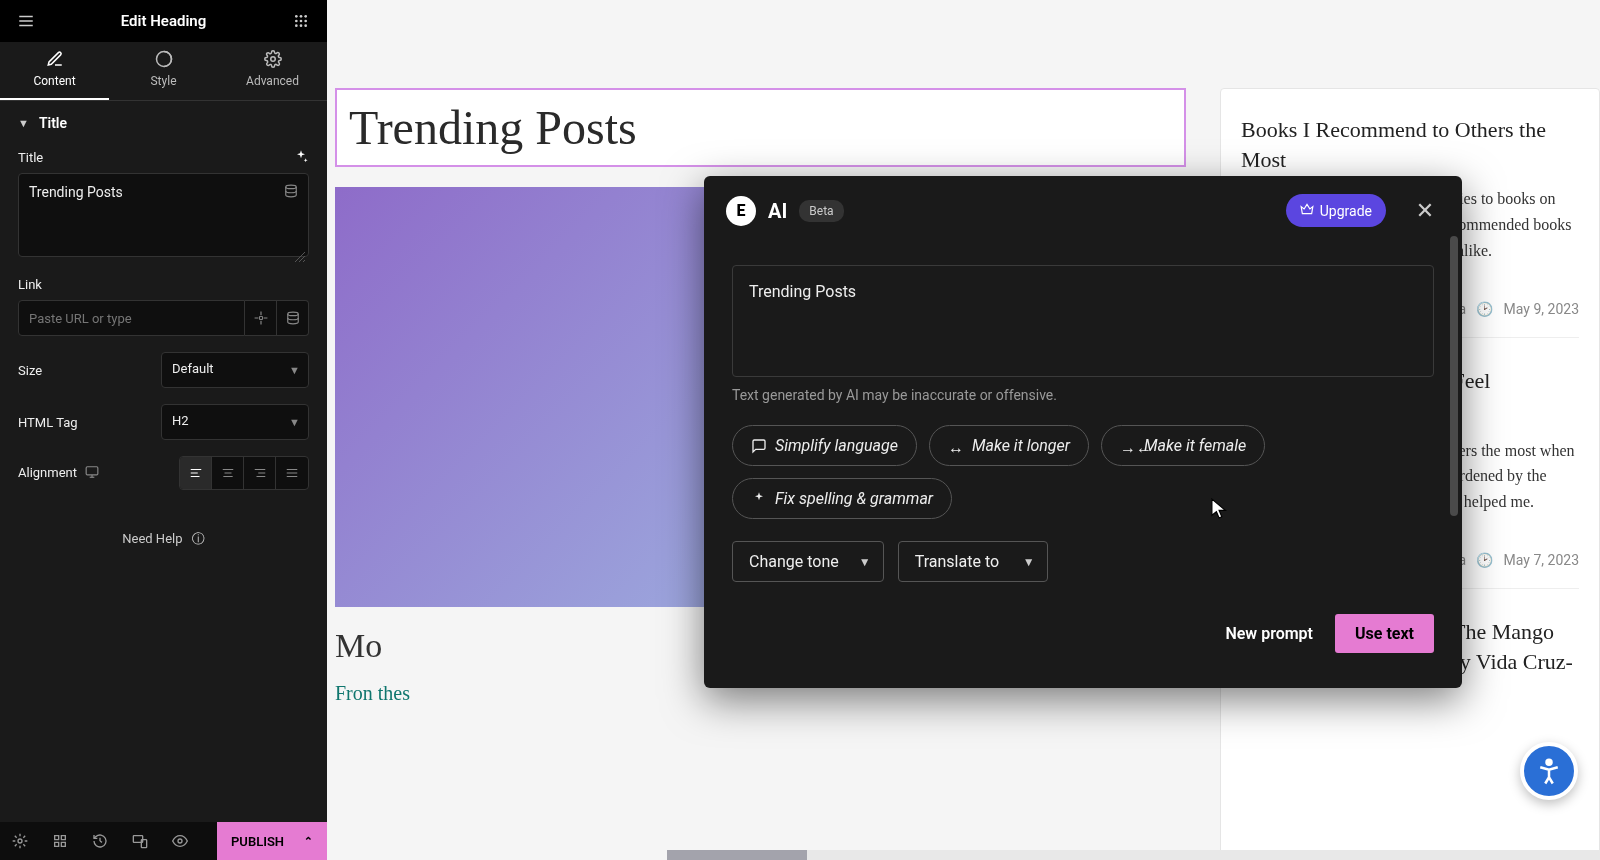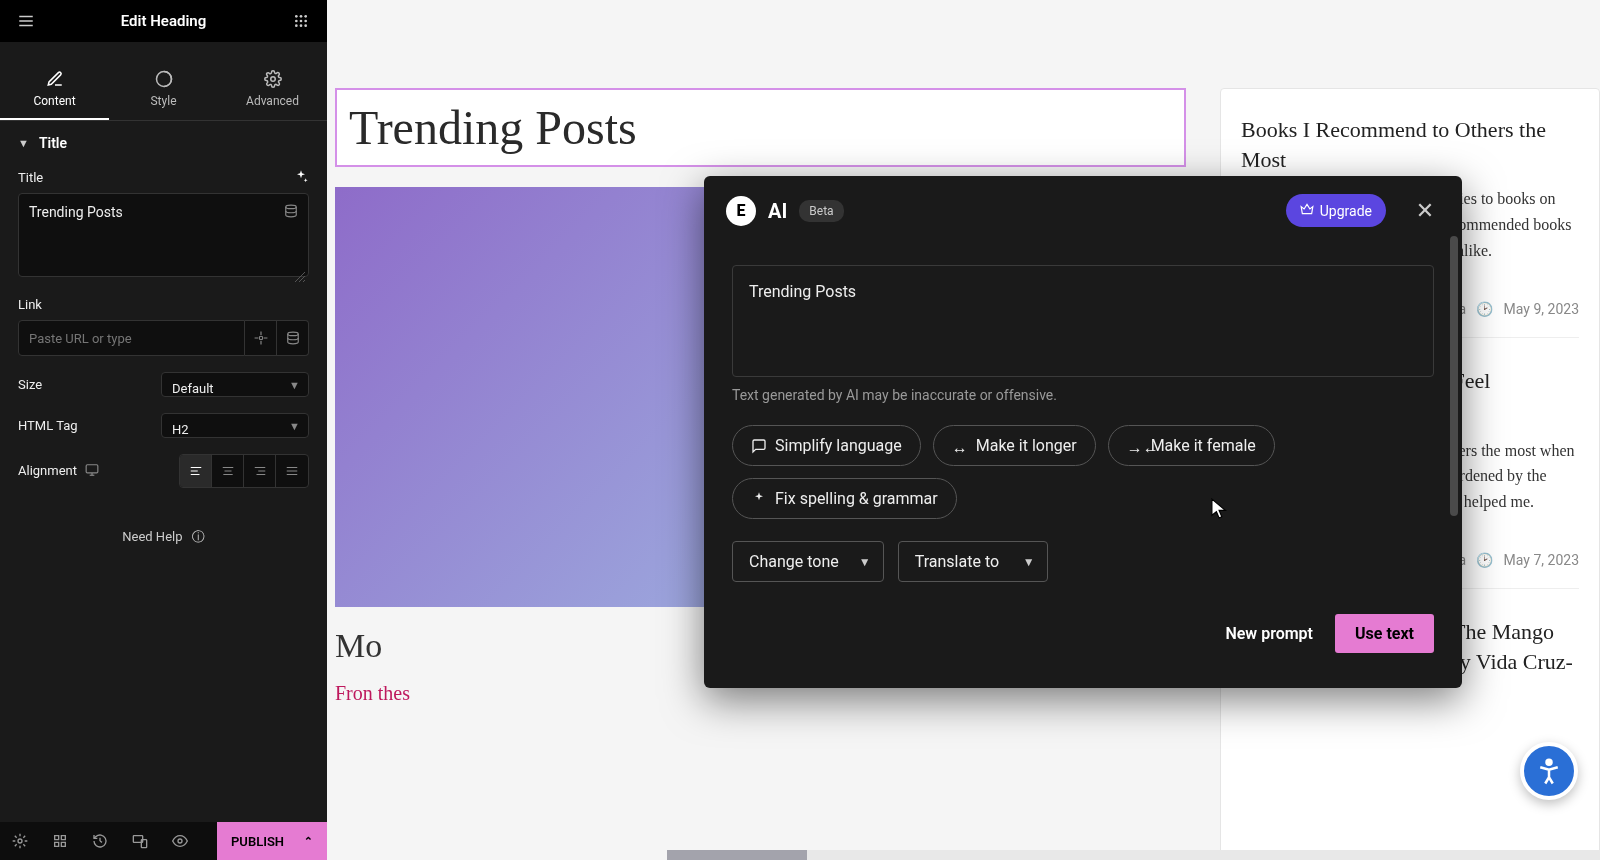--- a/index.html
+++ b/index.html
@@ -6,21 +6,21 @@
 body { width: 1600px; height: 860px; overflow: hidden; background: #fff; display: flex; }
 
 
 .panel { width: 327px; background: #1a1a1a; color: #ccc; display: flex; flex-direction: column; position: relative; }
 .panel-header { background: #000; height: 42px; display: flex; align-items: center; justify-content: space-between; padding: 0 12px; }
 .panel-header-title { color: #fff; font-size: 15px; font-weight: 600; flex: 1; text-align: center; }
 .icon-btn { width: 28px; height: 28px; display: flex; align-items: center; justify-content: center; cursor: pointer; color: #ccc; }
 .icon-btn svg, .icon-btn span { }
 
 .tabs { display: flex; border-bottom: 1px solid #333; }
-.tab { flex: 1; text-align: center; padding: 28px 0 10px; cursor: pointer; color: #bbb; font-size: 12px; border-bottom: 2px solid transparent; }
+.tab { flex: 1; text-align: center; padding: 8px 0 10px; cursor: pointer; color: #bbb; font-size: 12px; border-bottom: 2px solid transparent; }
 .tab.active { color: #fff; border-bottom-color: #fff; }
 .tab svg { width: 18px; height: 18px; display: block; margin: 0 auto 6px; }
 
 .section-title { display: flex; align-items: center; padding: 14px 18px; font-size: 14px; font-weight: 600; color: #fff; cursor: pointer; }
 .section-title .chev { margin-right: 10px; font-size: 11px; color: #ccc; }
 
 .field-block { padding: 4px 18px 12px; }
 .field-label { font-size: 13px; color: #eee; margin-bottom: 8px; display: flex; align-items: center; justify-content: space-between; }
 .ai-spark { width: 16px; height: 16px; color: #fff; cursor: pointer; }
 
@@ -30,21 +30,21 @@
 .resize-grip{position:absolute;right:4px;bottom:4px;width:10px;height:10px;}
 
 .link-label { font-size: 13px; color: #eee; margin: 16px 0 8px; }
 .link-input { display: flex; }
 .link-input input { flex: 1; background: #0f0f0f; border: 1px solid #333; border-left-radius: 4px; padding: 8px 10px; color: #eee; font-size: 13px; border-radius: 4px 0 0 4px; }
 .link-input .side-btn { width: 32px; height: 36px; background: #0f0f0f; border: 1px solid #333; border-left: none; display:flex;align-items:center;justify-content:center;color:#888;cursor:pointer; }
 .link-input .side-btn:last-child{ border-radius:0 4px 4px 0;}
 
 .row { display: flex; align-items: center; justify-content: space-between; margin-top: 16px; }
 .row-label { font-size: 13px; color: #eee; }
-.select { background: #0f0f0f; border: 1px solid #333; border-radius: 4px; padding: 8px 32px 0 10px; color: #eee; font-size: 13px; min-width: 148px; position: relative; cursor:pointer;}
+.select { background: #0f0f0f; border: 1px solid #333; border-radius: 4px; padding: 8px 32px 11px 10px; color: #eee; font-size: 13px; min-width: 148px; position: relative; cursor:pointer;}
 .select .caret { position: absolute; right: 8px; top: 50%; transform: translateY(-50%); font-size: 11px;color:#888; }
 
 .align-group{display:flex;gap:0;background:#0f0f0f;border:1px solid #333;border-radius:4px;overflow:hidden;}
 .align-btn{width:32px;height:32px;display:flex;align-items:center;justify-content:center;color:#888;cursor:pointer;border-right:1px solid #333;}
 .align-btn:last-child{border-right:none;}
 .align-btn.active{background:#2a2a2a;color:#fff;}
 
 .need-help{color:#ccc;font-size:13px;text-align:center;margin-top:40px;cursor:pointer;}
 
 .panel-footer{position:absolute;bottom:0;left:0;right:0;height:38px;background:#0d0d0d;display:flex;align-items:center;}
@@ -54,21 +54,21 @@
 
 
 .canvas{flex:1;background:#f5f5f5;position:relative;overflow:hidden;}
 .canvas-main{position:absolute;left:8px;right:0;top:88px;bottom:0;display:flex;gap:20px;overflow:hidden;}
 .col-left{flex:1;min-width:0;}
 .col-left-pad{padding:0 14px 0 0;}
 .heading-el{border:2px solid #d490e8;background:#fff;padding:10px 12px;margin-bottom:20px;}
 .heading-txt{font-family:Georgia,serif;font-size:48px;font-weight:500;color:#2a2a2a;}
 .card-img{width:100%;height:420px;background:linear-gradient(135deg,#8e6cc9,#a4c8e8);margin-bottom:20px;}
 .card-title{font-family:Georgia,serif;font-size:34px;color:#333;margin-bottom:12px;}
-.card-excerpt{font-family:Georgia,serif;font-size:20px;line-height:1.6;color:#be185d;margin-bottom:14px;}
+.card-excerpt{font-family:Georgia,serif;font-size:20px;line-height:1.6;color:#0f766e;margin-bottom:14px;}
 
 .col-right{width:380px;background:#fff;border:1px solid #e5e5e5;border-radius:4px;padding:26px 20px;}
 .sidebar-post{margin-bottom:28px;border-bottom:1px solid #eee;padding-bottom:20px;}
 .sidebar-post:last-child{border:none;}
 .sp-title{font-family:Georgia,serif;font-size:22px;font-weight:400;color:#222;line-height:1.35;margin-bottom:12px;}
 .sp-excerpt{font-family:Georgia,serif;font-size:16px;color:#333;line-height:1.6;margin-bottom:10px;}
 .sp-more{color:#1aa59a;font-size:15px;font-weight:600;cursor:pointer;}
 .sp-meta{display:flex;align-items:center;justify-content:flex-end;gap:10px;margin-top:10px;color:#888;font-size:14px;}
 
 
@@ -77,21 +77,21 @@
 .ai-logo{width:30px;height:30px;border-radius:50%;background:#fff;display:flex;align-items:center;justify-content:center;color:#000;font-weight:800;}
 .ai-title{font-size:20px;font-weight:700;color:#fff;}
 .ai-beta{background:#333;color:#ccc;font-size:12px;padding:4px 10px;border-radius:10px;}
 .ai-upgrade{margin-left:auto;background:#5b46e0;color:#fff;font-size:14px;padding:8px 14px;border-radius:18px;display:flex;align-items:center;gap:6px;cursor:pointer;}
 .ai-close{width:30px;height:30px;margin-left:12px;display:flex;align-items:center;justify-content:center;cursor:pointer;color:#ccc;font-size:22px;}
 
 .ai-body{padding:20px 28px 24px;}
 .ai-textarea{border:1px solid #3a3a3a;border-radius:4px;padding:16px;min-height:112px;font-size:16px;color:#eee;margin-bottom:10px;}
 .ai-disclaimer{color:#999;font-size:14px;margin-bottom:22px;}
 .ai-chips{display:flex;flex-wrap:wrap;gap:12px;margin-bottom:22px;}
-.chip{border:1px solid #555;border-radius:22px;padding:10px 18px;font-size:16px;color:#eee;display:flex;align-items:center;gap:8px;cursor:pointer;background:transparent;}
+.chip{border:1px solid #555;border-radius:22px;padding:10px 18px;font-size:16px;color:#eee;display:flex;align-items:center;gap:8px;cursor:pointer;background:transparent;font-style:italic;}
 .chip svg,.chip-ico{width:16px;height:16px;color:#eee;}
 .ai-selects{display:flex;gap:14px;}
 .ai-select{border:1px solid #555;border-radius:4px;padding:10px 44px 10px 16px;font-size:16px;position:relative;cursor:pointer;min-width:150px;}
 .ai-select .caret{position:absolute;right:12px;top:50%;transform:translateY(-50%);font-size:12px;color:#ccc;}
 .ai-footer{display:flex;justify-content:flex-end;gap:22px;padding:8px 28px 35px;align-items:center;}
 .ai-new{color:#fff;font-size:16px;font-weight:600;cursor:pointer;}
 .ai-use{background:#e57bd2;color:#000;font-size:16px;font-weight:700;padding:10px 20px;border-radius:3px;cursor:pointer;}
 
 .ai-scrollbar{position:absolute;right:4px;top:60px;bottom:10px;width:8px;}
 .ai-scrollbar-thumb{background:#4a4a4a;border-radius:4px;width:8px;height:280px;}

